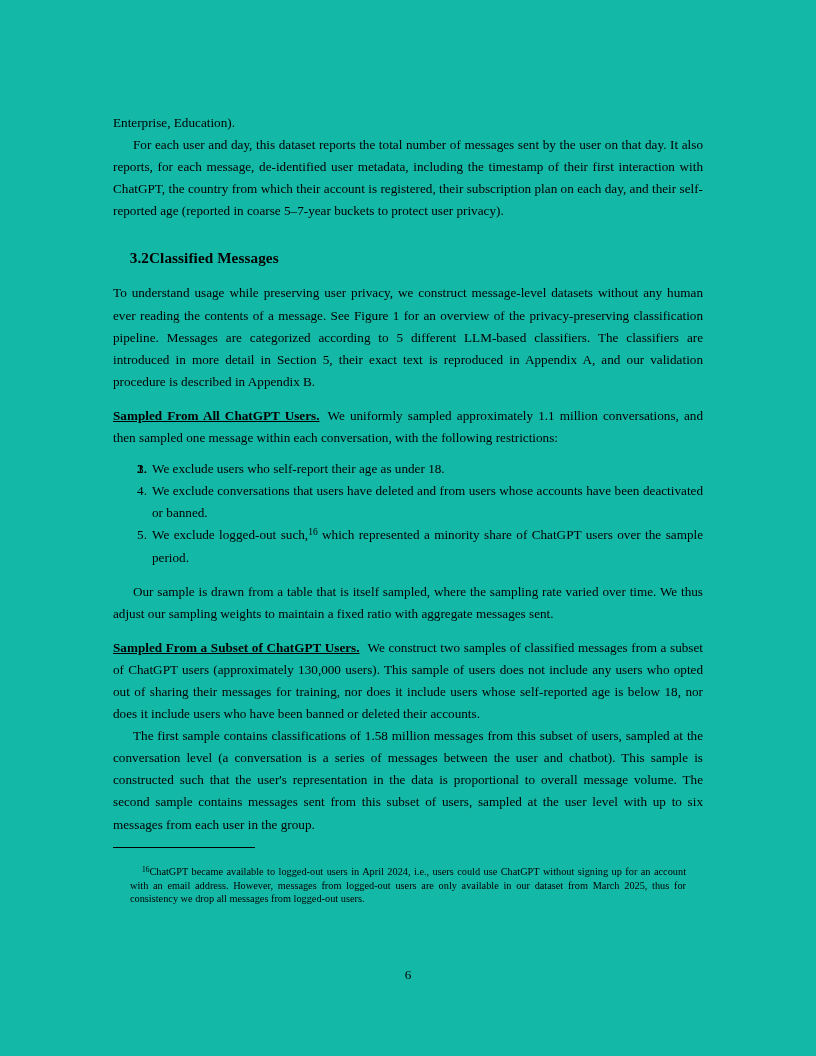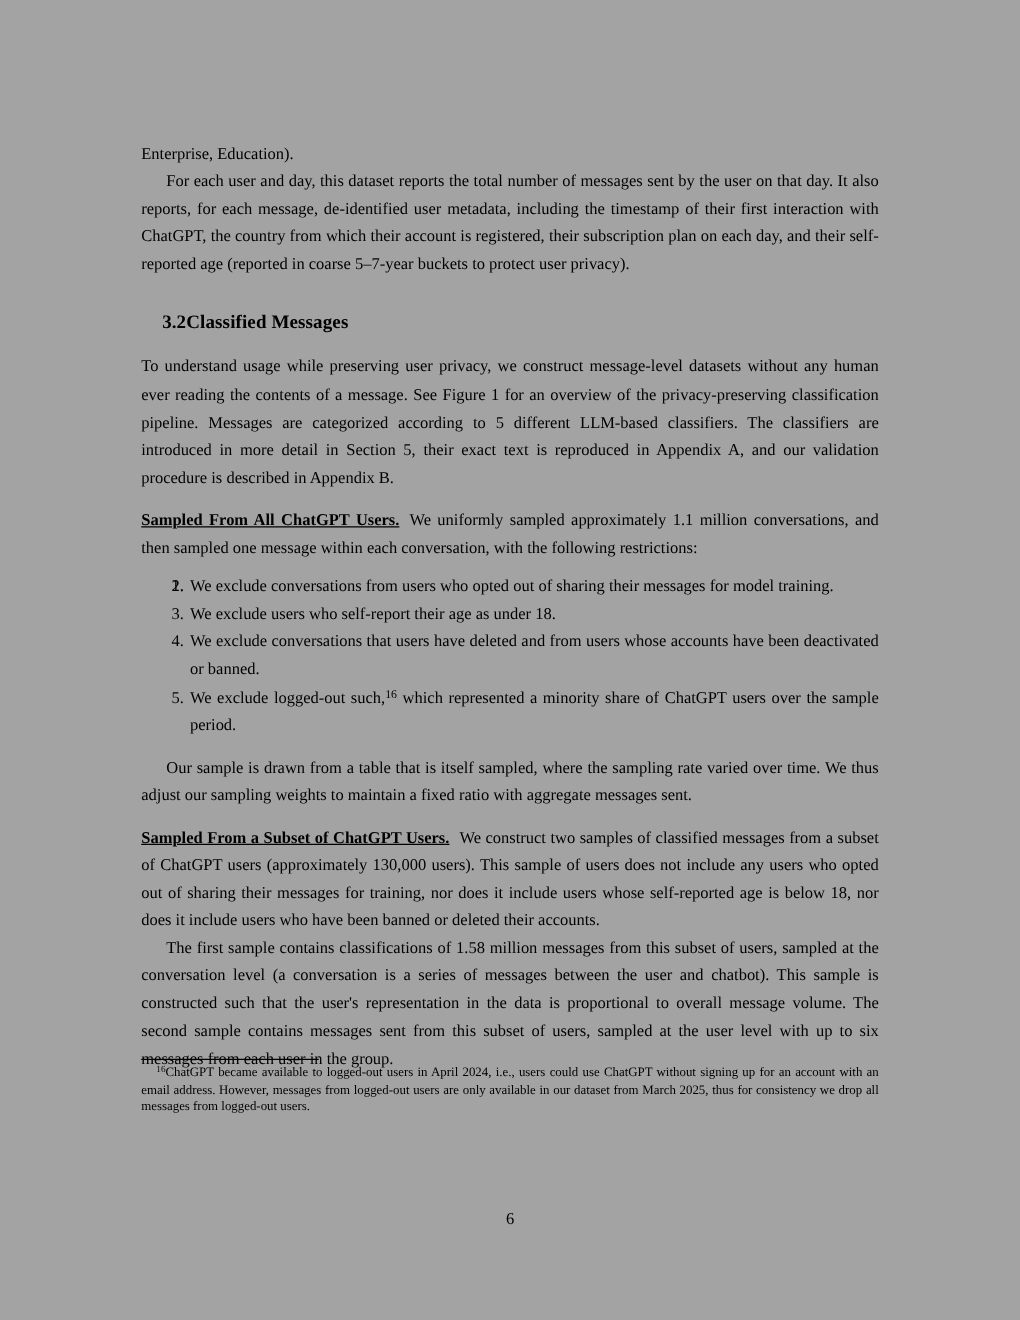--- a/index.html
+++ b/index.html
@@ -8,21 +8,21 @@
     background: #ffffff;
   }
   body {
     font-family: "Liberation Serif", "DejaVu Serif", serif;
     color: #000000;
   }
   .page {
     position: relative;
     width: 816px;
     height: 1056px;
-    background: #a3a3a3;
+    background: #14b8a6;
     overflow: hidden;
     box-sizing: border-box;
   }
   .content {
     position: absolute;
     left: 113px;
     top: 112px;
     width: 590px;
   }
   p.body-text {
@@ -91,21 +91,21 @@
     top: 847px;
     width: 590px;
   }
   .footnote-rule {
     width: 142px;
     height: 0;
     border-top: 1.1px solid #000;
     margin: 0 0 4px 0;
   }
   p.footnote {
-    margin: 0;
+    margin: 17px;
     font-size: 10.3px;
     line-height: 13.6px;
     text-align: justify;
     text-indent: 12px;
   }
   .page-number {
     position: absolute;
     left: 0;
     right: 0;
     top: 967px;
@@ -128,21 +128,21 @@
     <h2 class="section-heading">
       <span class="sec-num">3.2</span><span>Classified Messages</span>
     </h2>
 
     <p class="body-text">To understand usage while preserving user privacy, we construct message-level datasets without any human ever reading the contents of a message. See Figure 1 for an overview of the privacy-preserving classification pipeline. Messages are categorized according to 5 different LLM-based classifiers. The classifiers are introduced in more detail in Section 5, their exact text is reproduced in Appendix A, and our validation procedure is described in Appendix B.</p>
 
     <p class="body-text spaced-top"><span class="runin">Sampled From All ChatGPT Users.</span><span class="runin-gap"></span><span>We uniformly sampled approximately 1.1 million conversations, and then sampled one message within each conversation, with the following restrictions:</span></p>
 
     <ol class="numlist">
       <li><span class="li-num">1.</span></li>
-      <li><span class="li-num">2.</span><span>We exclude conversations from users who opted out of sharing their messages for model training.</span></li>
+      <li><span class="li-num">2.</span></li>
       <li><span class="li-num">3.</span><span>We exclude users who self-report their age as under 18.</span></li>
       <li><span class="li-num">4.</span><span>We exclude conversations that users have deleted and from users whose accounts have been deactivated or banned.</span></li>
       <li><span class="li-num">5.</span><span>We exclude logged-out such,</span><sup>16</sup><span> which represented a minority share of ChatGPT users over the sample period.</span></li>
     </ol>
 
     <p class="body-text indent spaced-top">Our sample is drawn from a table that is itself sampled, where the sampling rate varied over time. We thus adjust our sampling weights to maintain a fixed ratio with aggregate messages sent.</p>
 
     <p class="body-text spaced-top"><span class="runin">Sampled From a Subset of ChatGPT Users.</span><span class="runin-gap"></span><span>We construct two samples of classified messages from a subset of ChatGPT users (approximately 130,000 users). This sample of users does not include any users who opted out of sharing their messages for training, nor does it include users whose self-reported age is below 18, nor does it include users who have been banned or deleted their accounts.</span></p>
 
     <p class="body-text indent">The first sample contains classifications of 1.58 million messages from this subset of users, sampled at the conversation level (a conversation is a series of messages between the user and chatbot). This sample is constructed such that the user's representation in the data is proportional to overall message volume. The second sample contains messages sent from this subset of users, sampled at the user level with up to six messages from each user in the group.</p>

